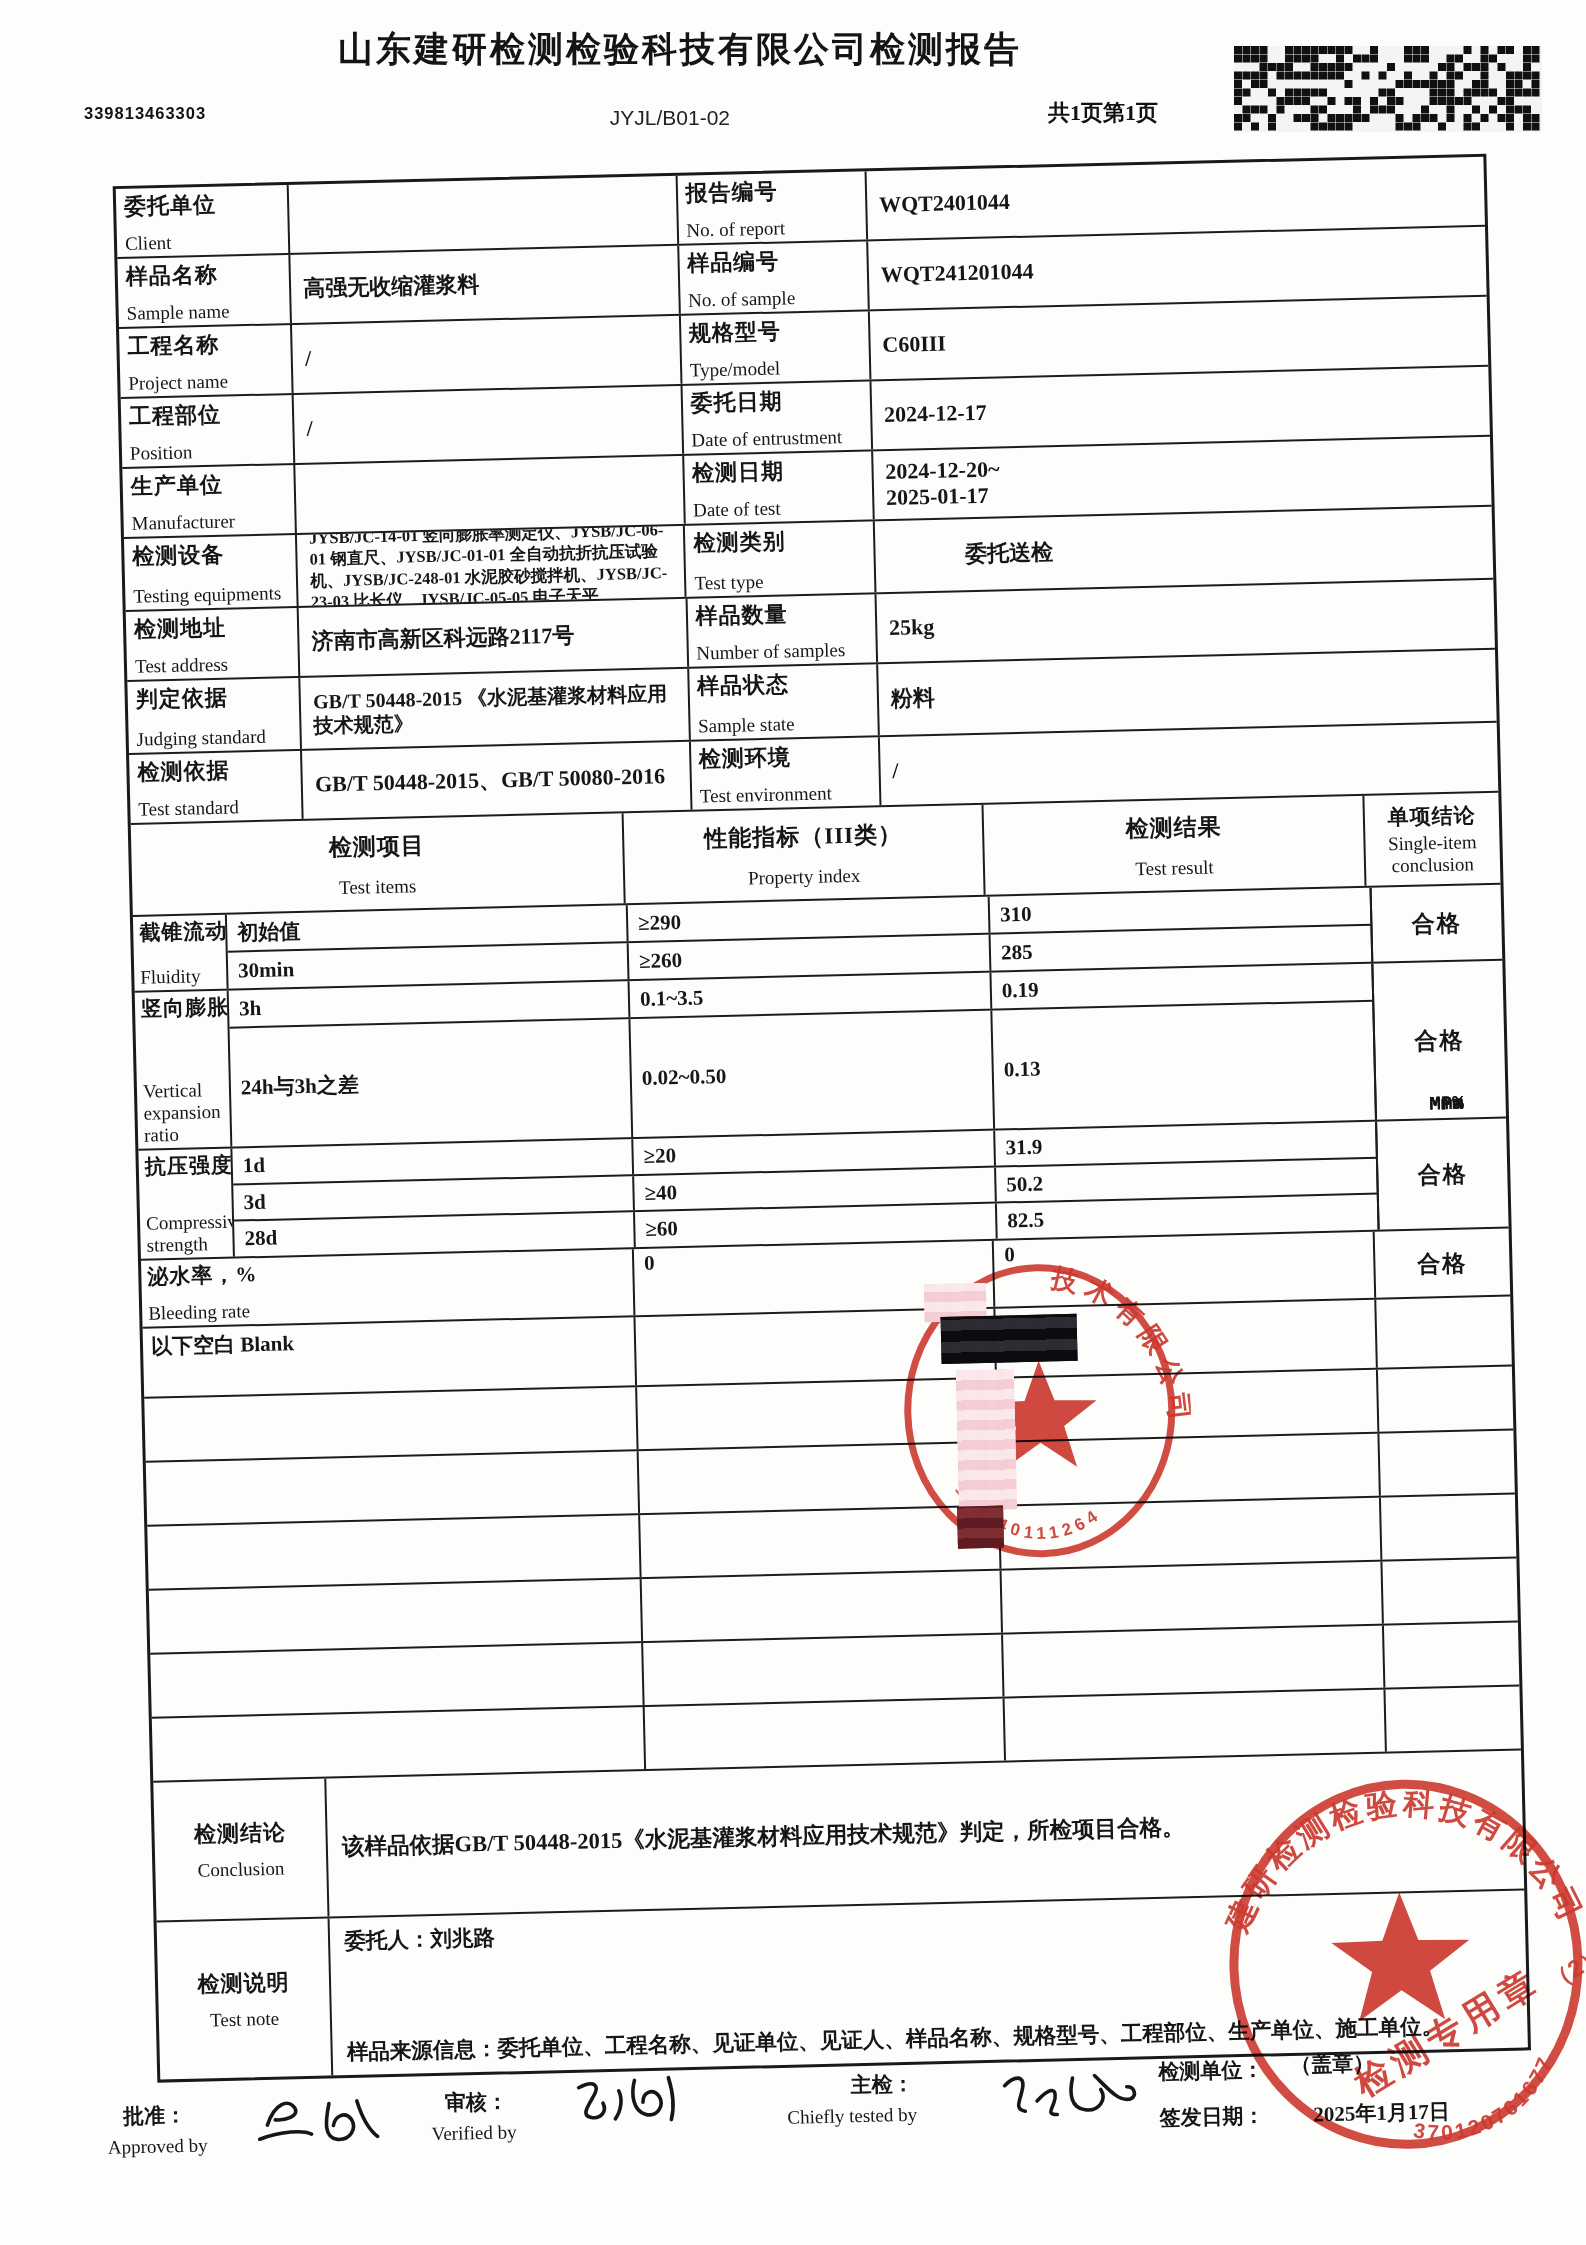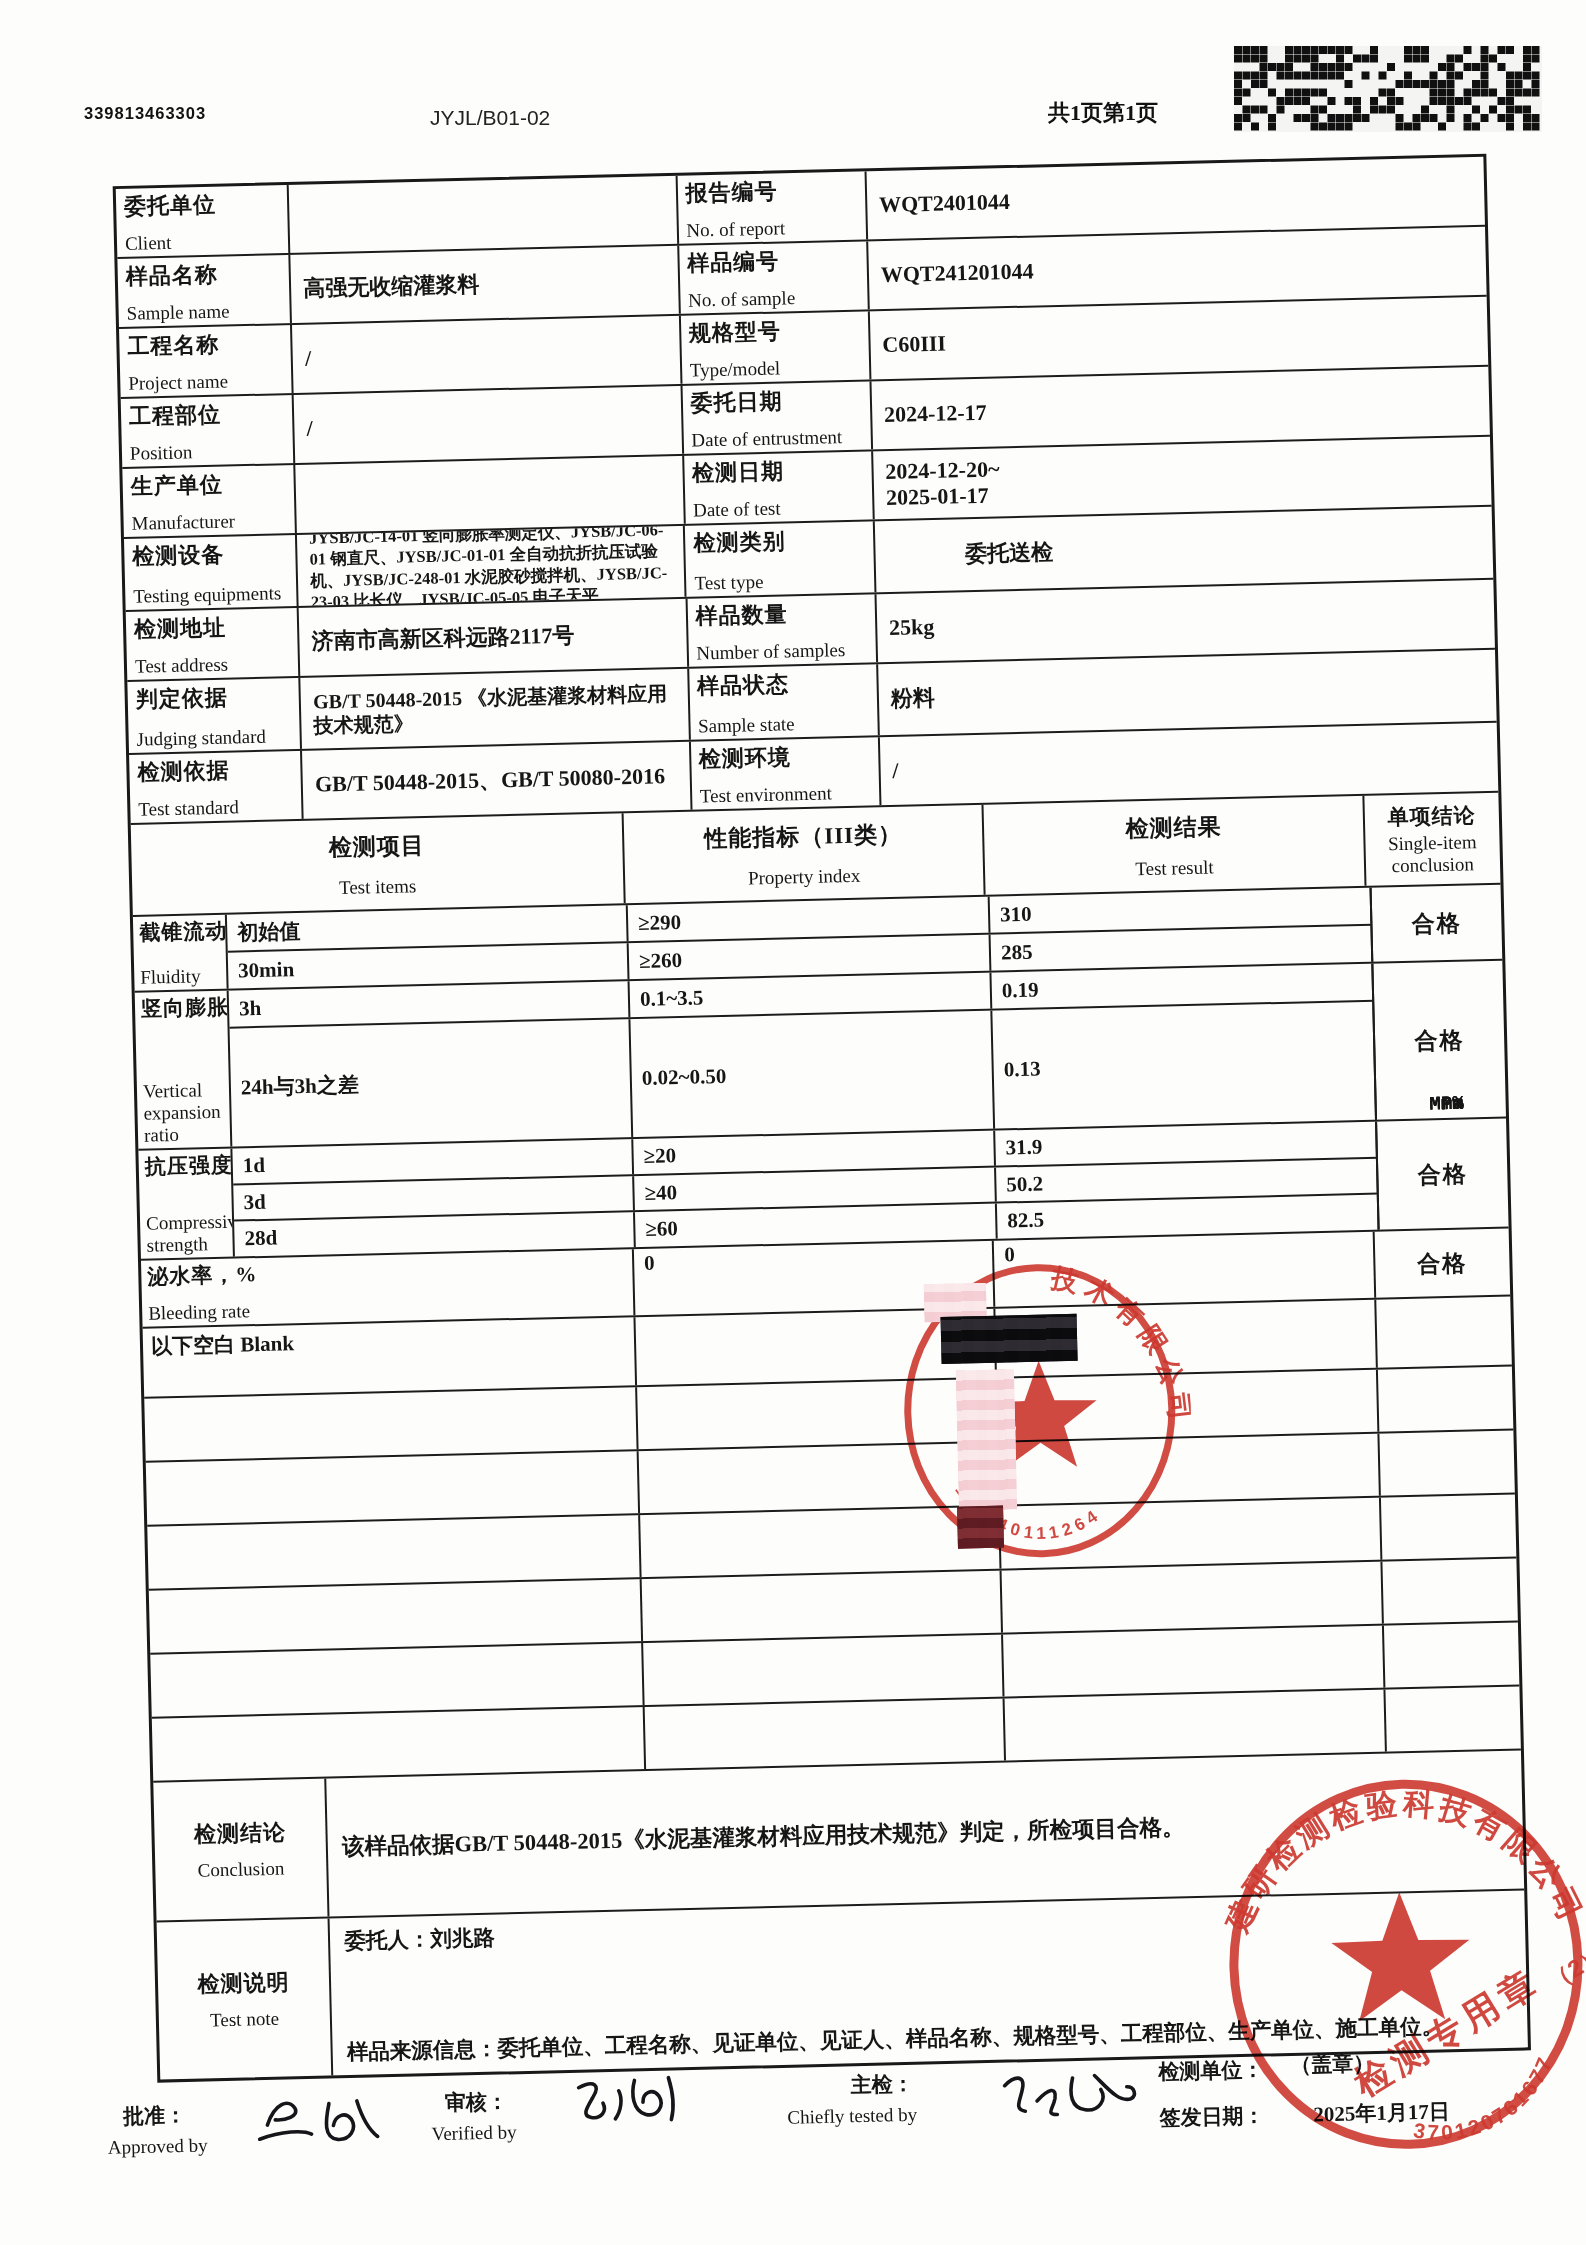--- a/index.html
+++ b/index.html
@@ -12,21 +12,21 @@
   .hdr-title-zh{
     position:absolute;left:260px;top:26px;width:840px;text-align:center;
     font-family:"Liberation Sans","DejaVu Sans",sans-serif;
     font-size:35px;font-weight:700;letter-spacing:3px;color:#141414;
   }
   .hdr-title-en{
     position:absolute;left:230px;top:72px;width:900px;text-align:center;
     font-family:"Liberation Sans","DejaVu Sans",sans-serif;
     font-size:19.5px;font-weight:700;color:#1a1a1a;
   }
-  .form-code{position:absolute;left:430px;top:106px;width:300px;text-align:left;
+  .form-code{position:absolute;left:430px;top:106px;width:300px;text-align:right;
     font-family:"Liberation Sans","DejaVu Sans",sans-serif;font-size:21px;color:#222;}
   .page-info{position:absolute;left:1048px;top:98px;font-size:22px;font-weight:600;color:#111;}
   .cma{position:absolute;left:88px;top:20px;width:170px;height:110px;}
   .cma-num{position:absolute;left:84px;top:104px;font-size:16.5px;letter-spacing:1px;color:#111;
     font-family:"Liberation Sans","DejaVu Sans",sans-serif;font-weight:600;}
   .qr{position:absolute;left:1234px;top:46px;width:308px;height:86px;}
   
   .scan{position:absolute;left:0;top:0;width:1586px;height:2245px;
     transform:rotate(-1.35deg);transform-origin:120px 200px;}
   
@@ -76,20 +76,21 @@
     repeating-linear-gradient(0deg,rgba(94,27,33,.95) 0 10px,rgba(128,46,52,.95) 10px 20px),
     repeating-linear-gradient(90deg,#5e1b21 0 10px,#7e2e34 10px 20px);}
 </style>
 </head>
 <body>
 
 <div class="sheet">
 
   <div class="cma-num">339813463303</div>
 
+  <div class="hdr-title-zh">山东建研检测检验科技有限公司检测报告</div>
   <div class="form-code">JYJL/B01-02</div>
   <div class="page-info">共1页第1页</div>
 
   <div class="qr">
     <svg id="qrsvg" width="308" height="86" viewBox="0 0 308 86" style="background:#f4f4f2">
         <rect x="0" y="0" width="8" height="8" fill="#101010"></rect>
         <rect x="8.5" y="0" width="8" height="8" fill="#101010"></rect>
         <rect x="17" y="0" width="8" height="8" fill="#101010"></rect>
         <rect x="25.5" y="0" width="8" height="8" fill="#101010"></rect>
         <rect x="51" y="0" width="8" height="8" fill="#101010"></rect>

